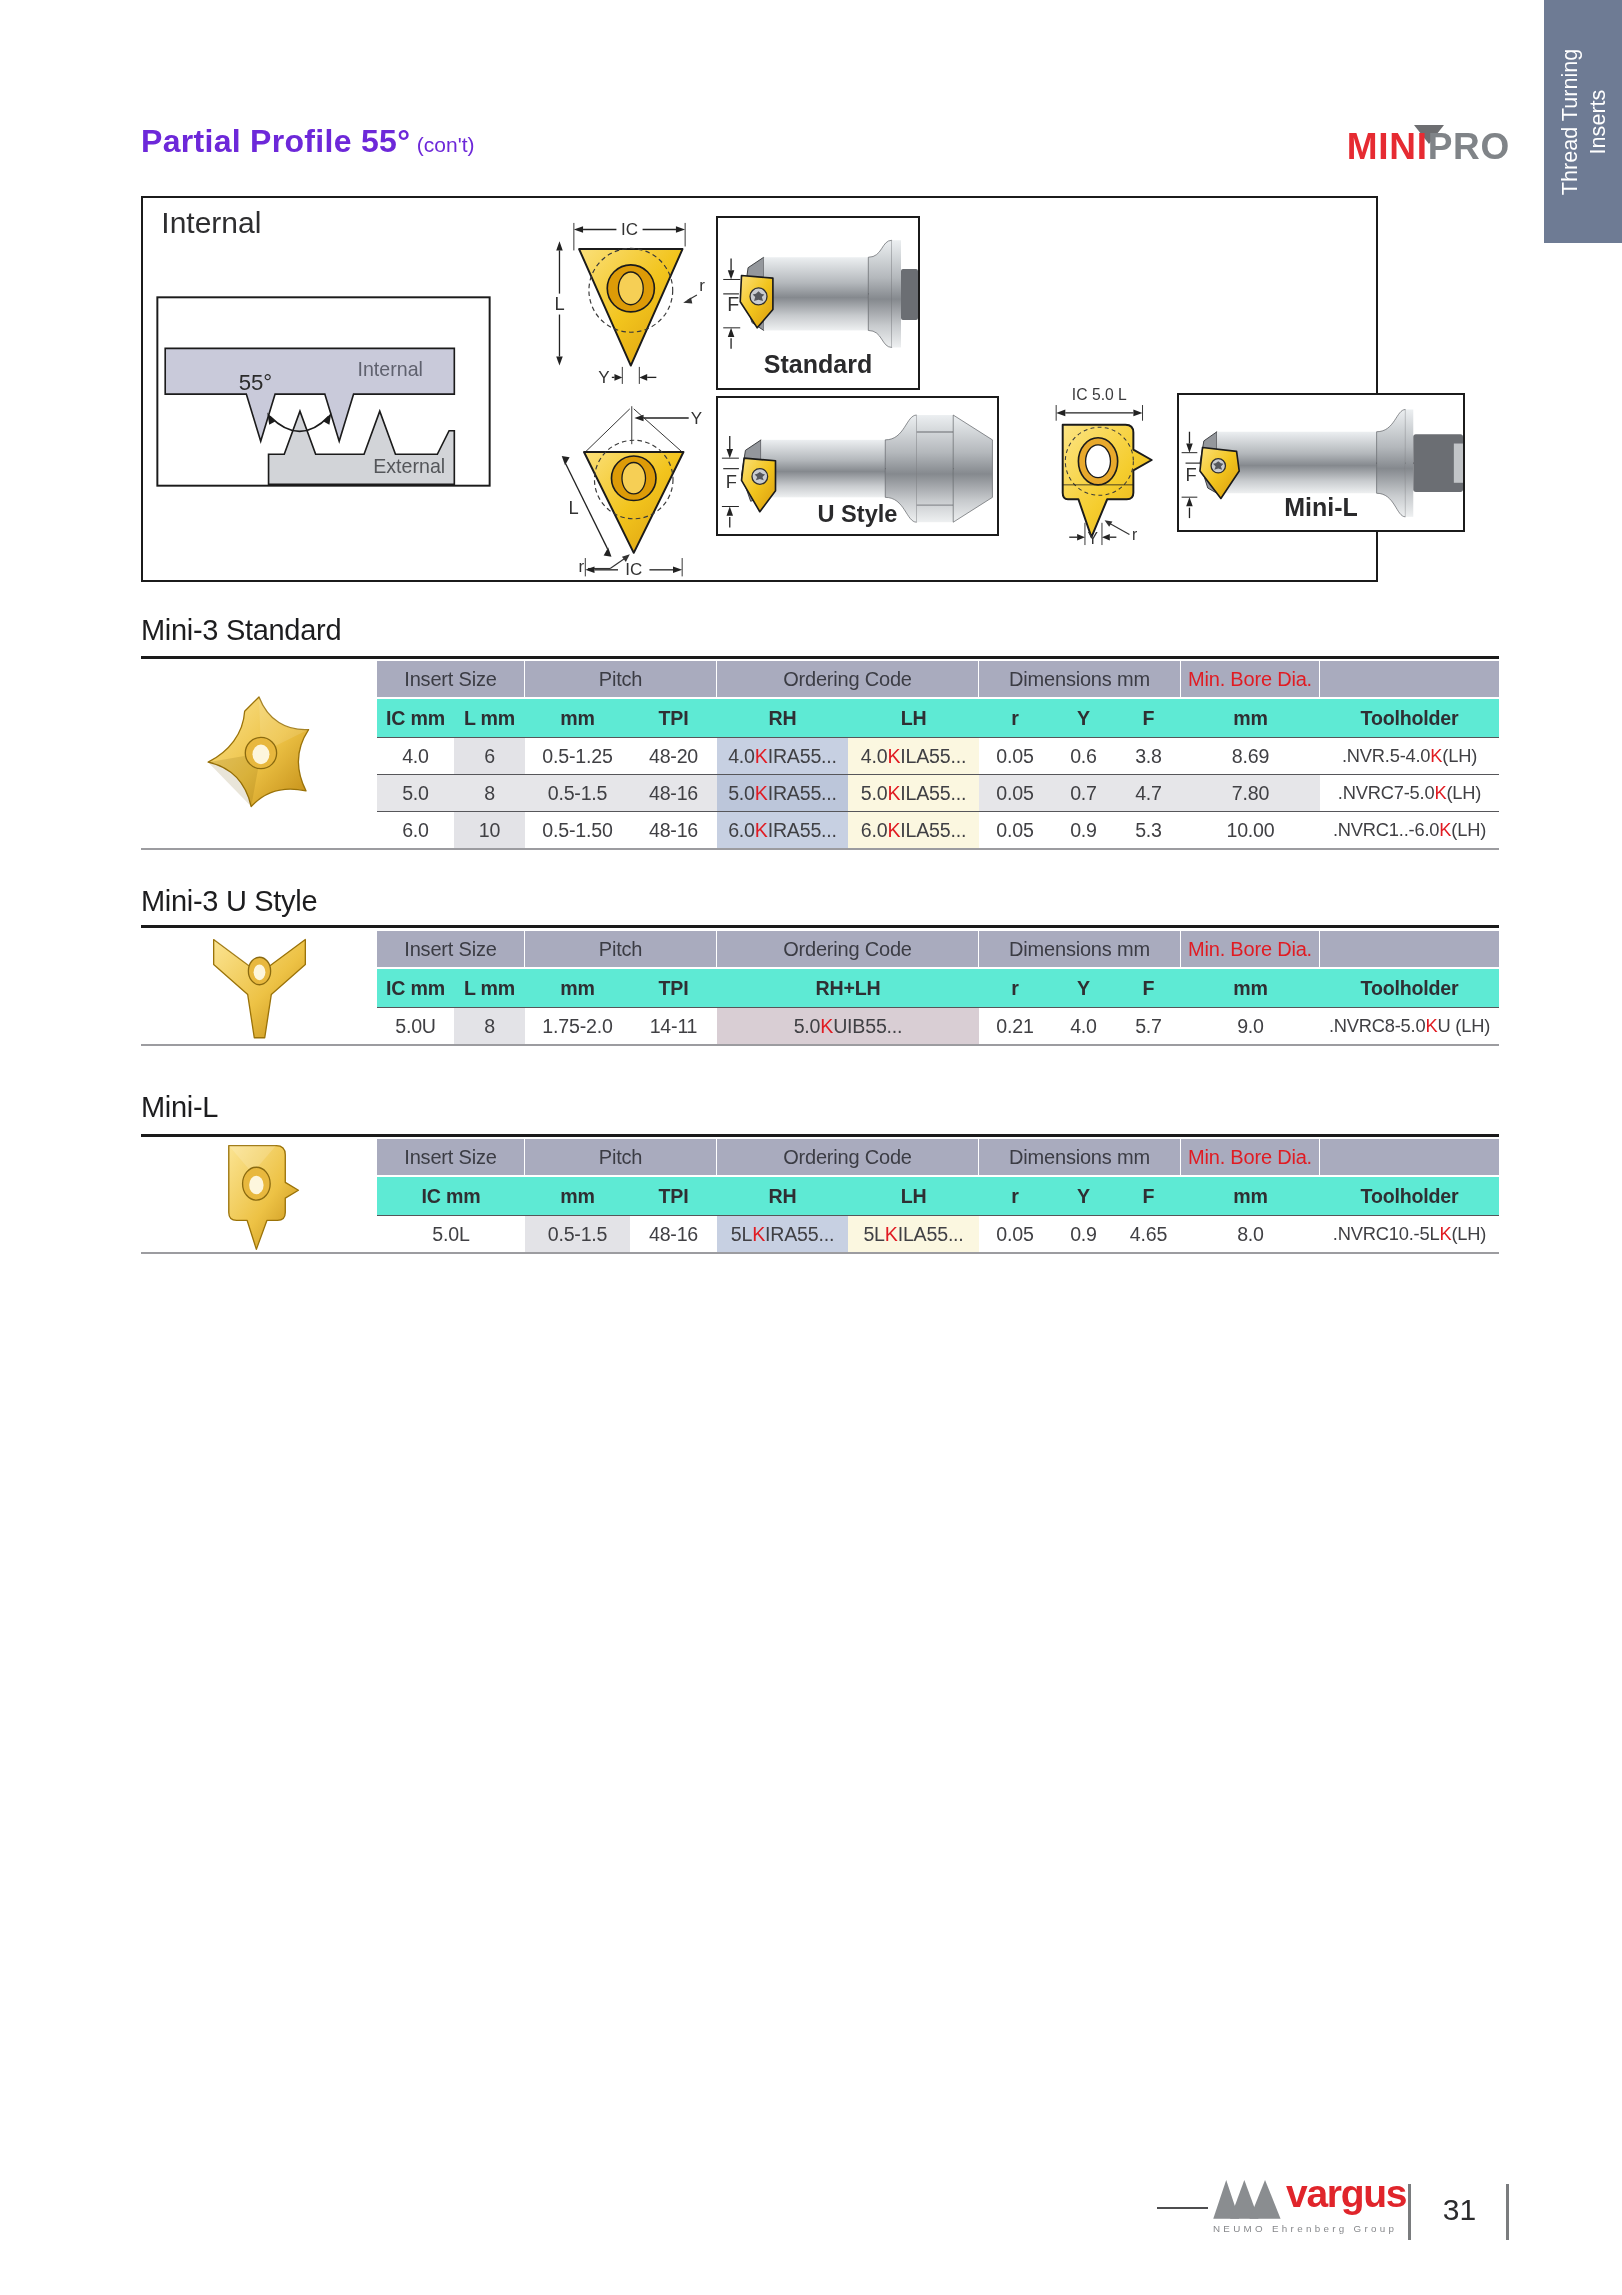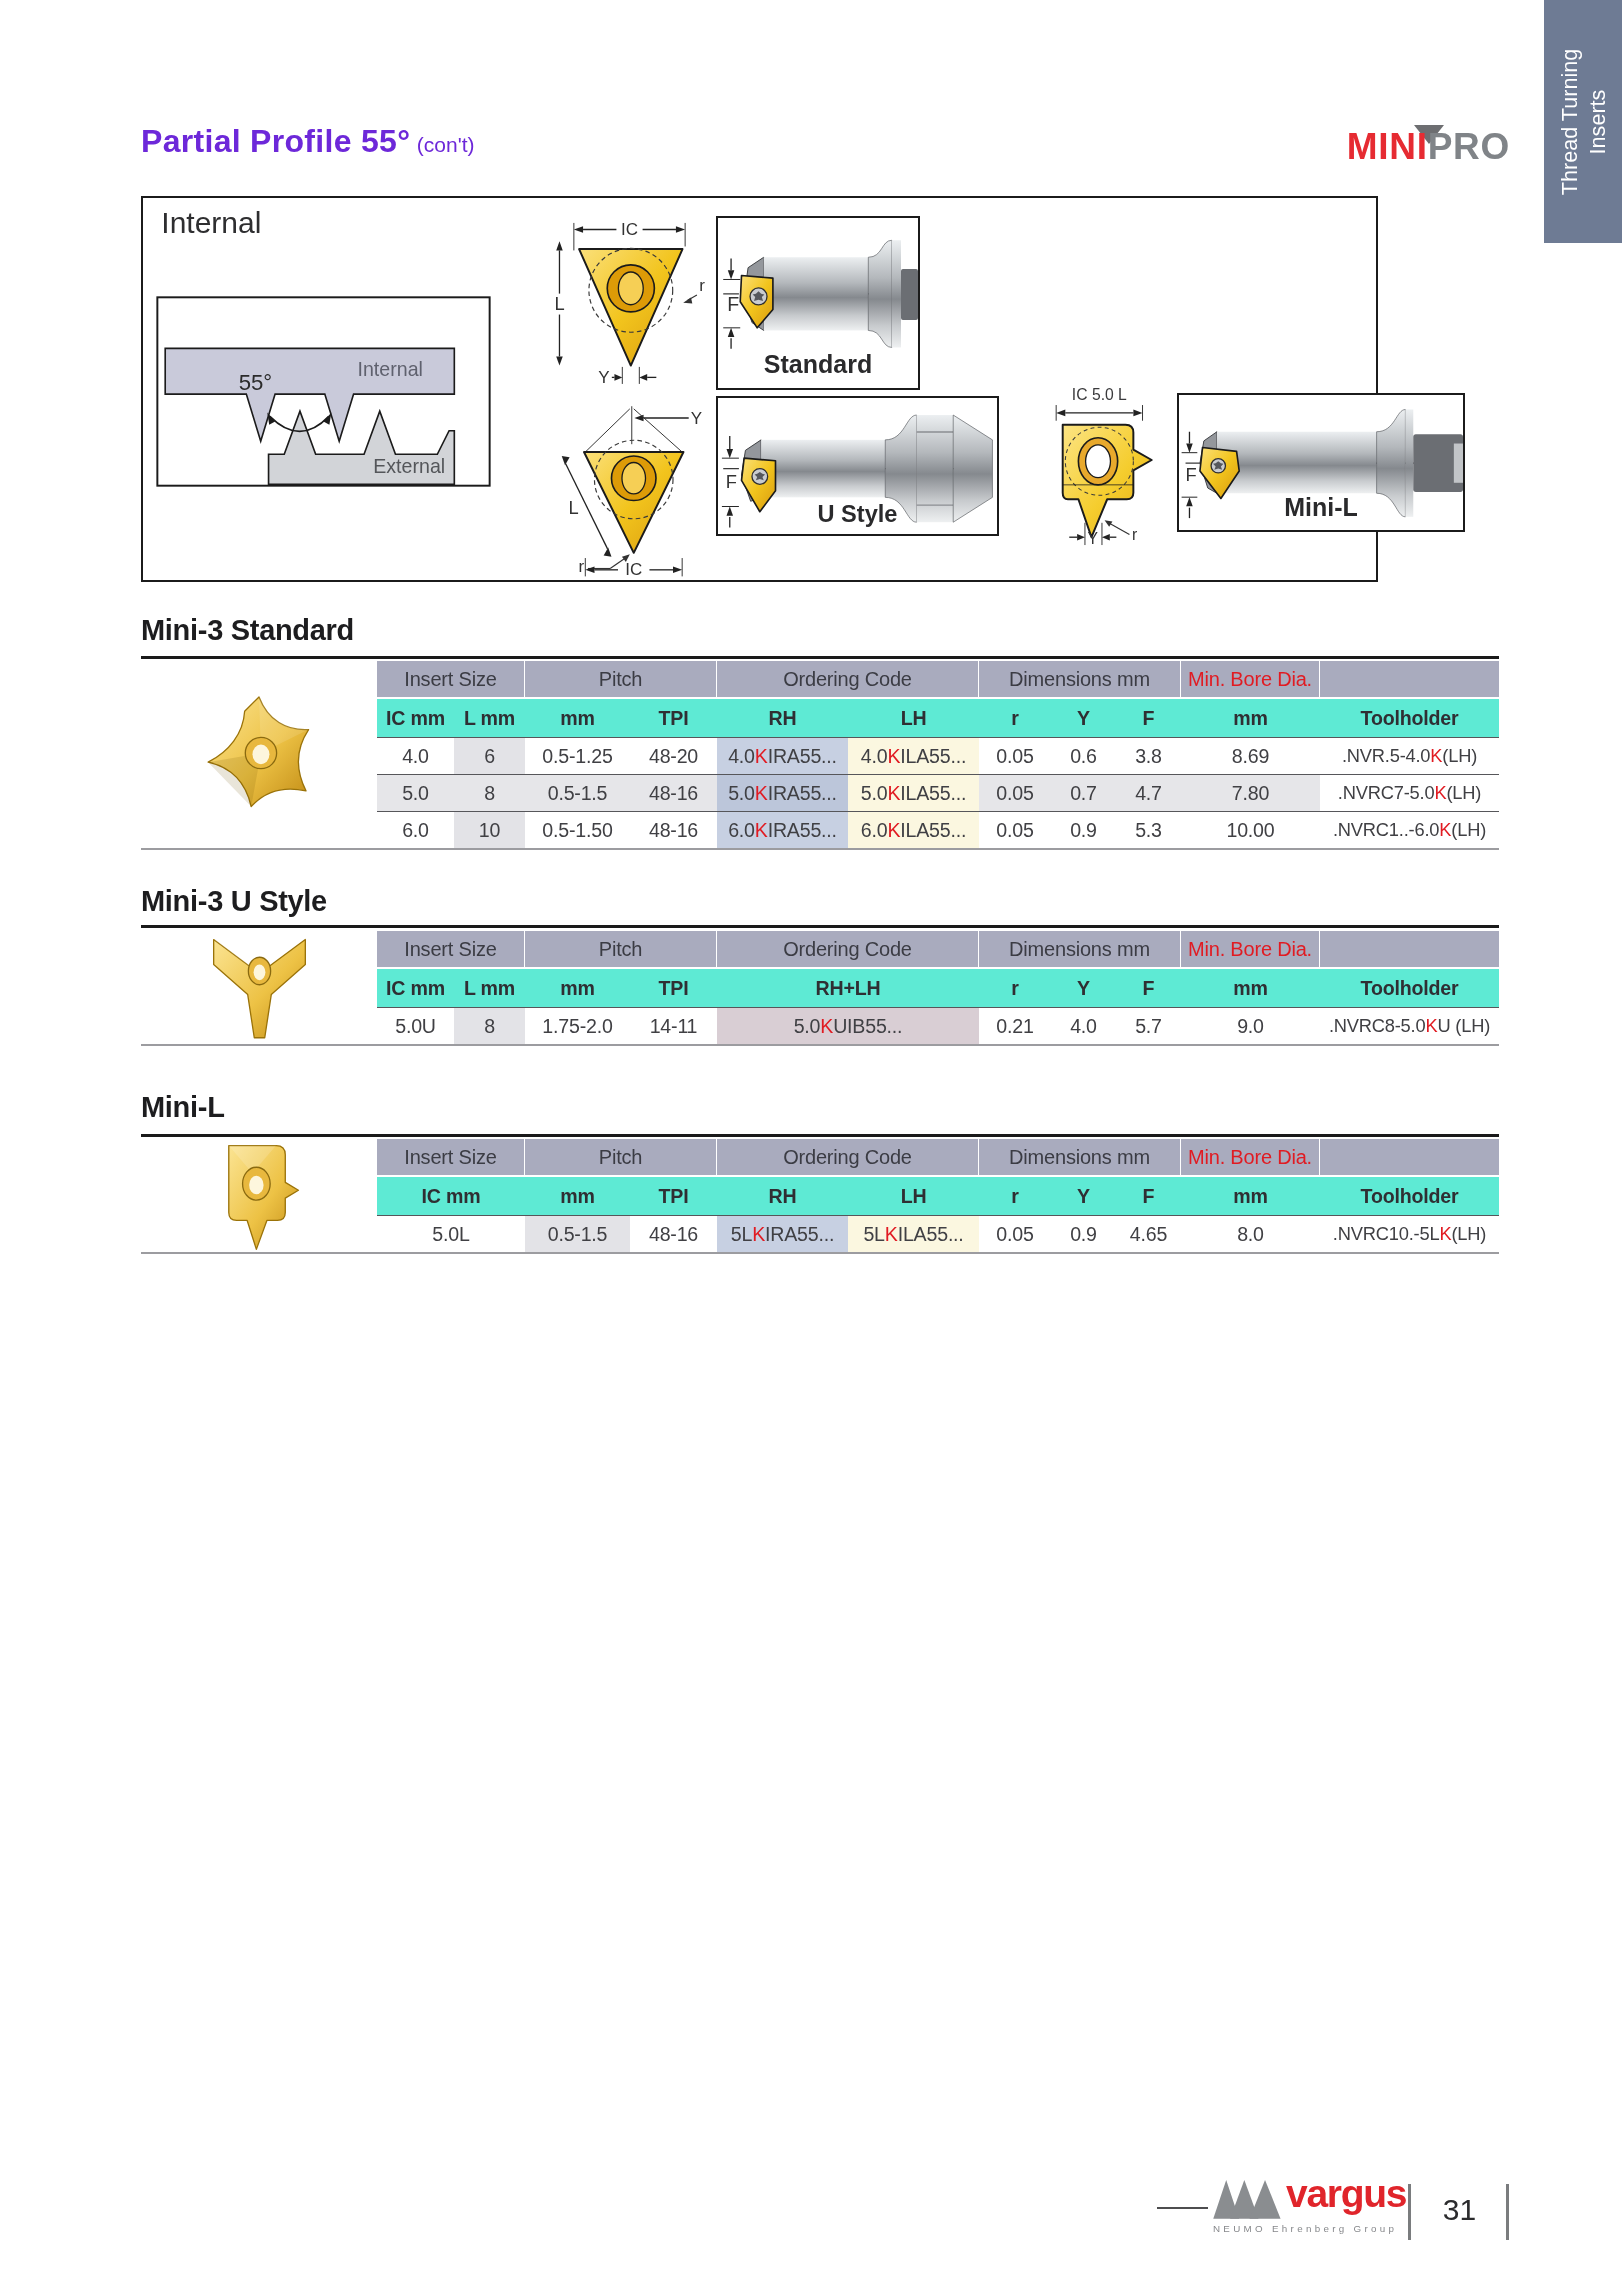--- a/index.html
+++ b/index.html
@@ -26,21 +26,21 @@
     color:#ffffff; font-size:21.6px; line-height:1.3; text-align:center;
   }
 
   
   .internal-box { left:141px; top:196px; width:1237px; height:386px; border:2.6px solid #1b1b1b; background:#fff; }
   .internal-box .box-label { position:absolute; left:18.3px; top:7.9px; font-size:30px; color:#2e2e30; }
   .toolbox { position:absolute; border:2px solid #1b1b1b; background:#fff; }
   .tool-label { position:absolute; width:100%; text-align:center; font-weight:700; color:#2a2a2c; }
 
   
-  .sec-title { font-size:29px; font-weight:700; color:#1d1d1f; letter-spacing:-0.3px; }
+  .sec-title { font-size:29px; font-weight:400; color:#1d1d1f; letter-spacing:-0.3px; }
   .rule { height:3.3px; background:#1a1a1a; width:1358px; left:141px; }
 
   
   .tbl {
     left:141px; width:1358px; display:grid; position:absolute;
     grid-template-columns:236px 77px 71px 105px 87px 131px 131px 72px 65px 65px 139px 179px;
     border-bottom:2.6px solid #9c9ca0; background:#fff;
   }
   .rows5 { grid-template-rows:38px 38px repeat(3,37px); }
   .rows3 { grid-template-rows:38px 38px 37px; }

